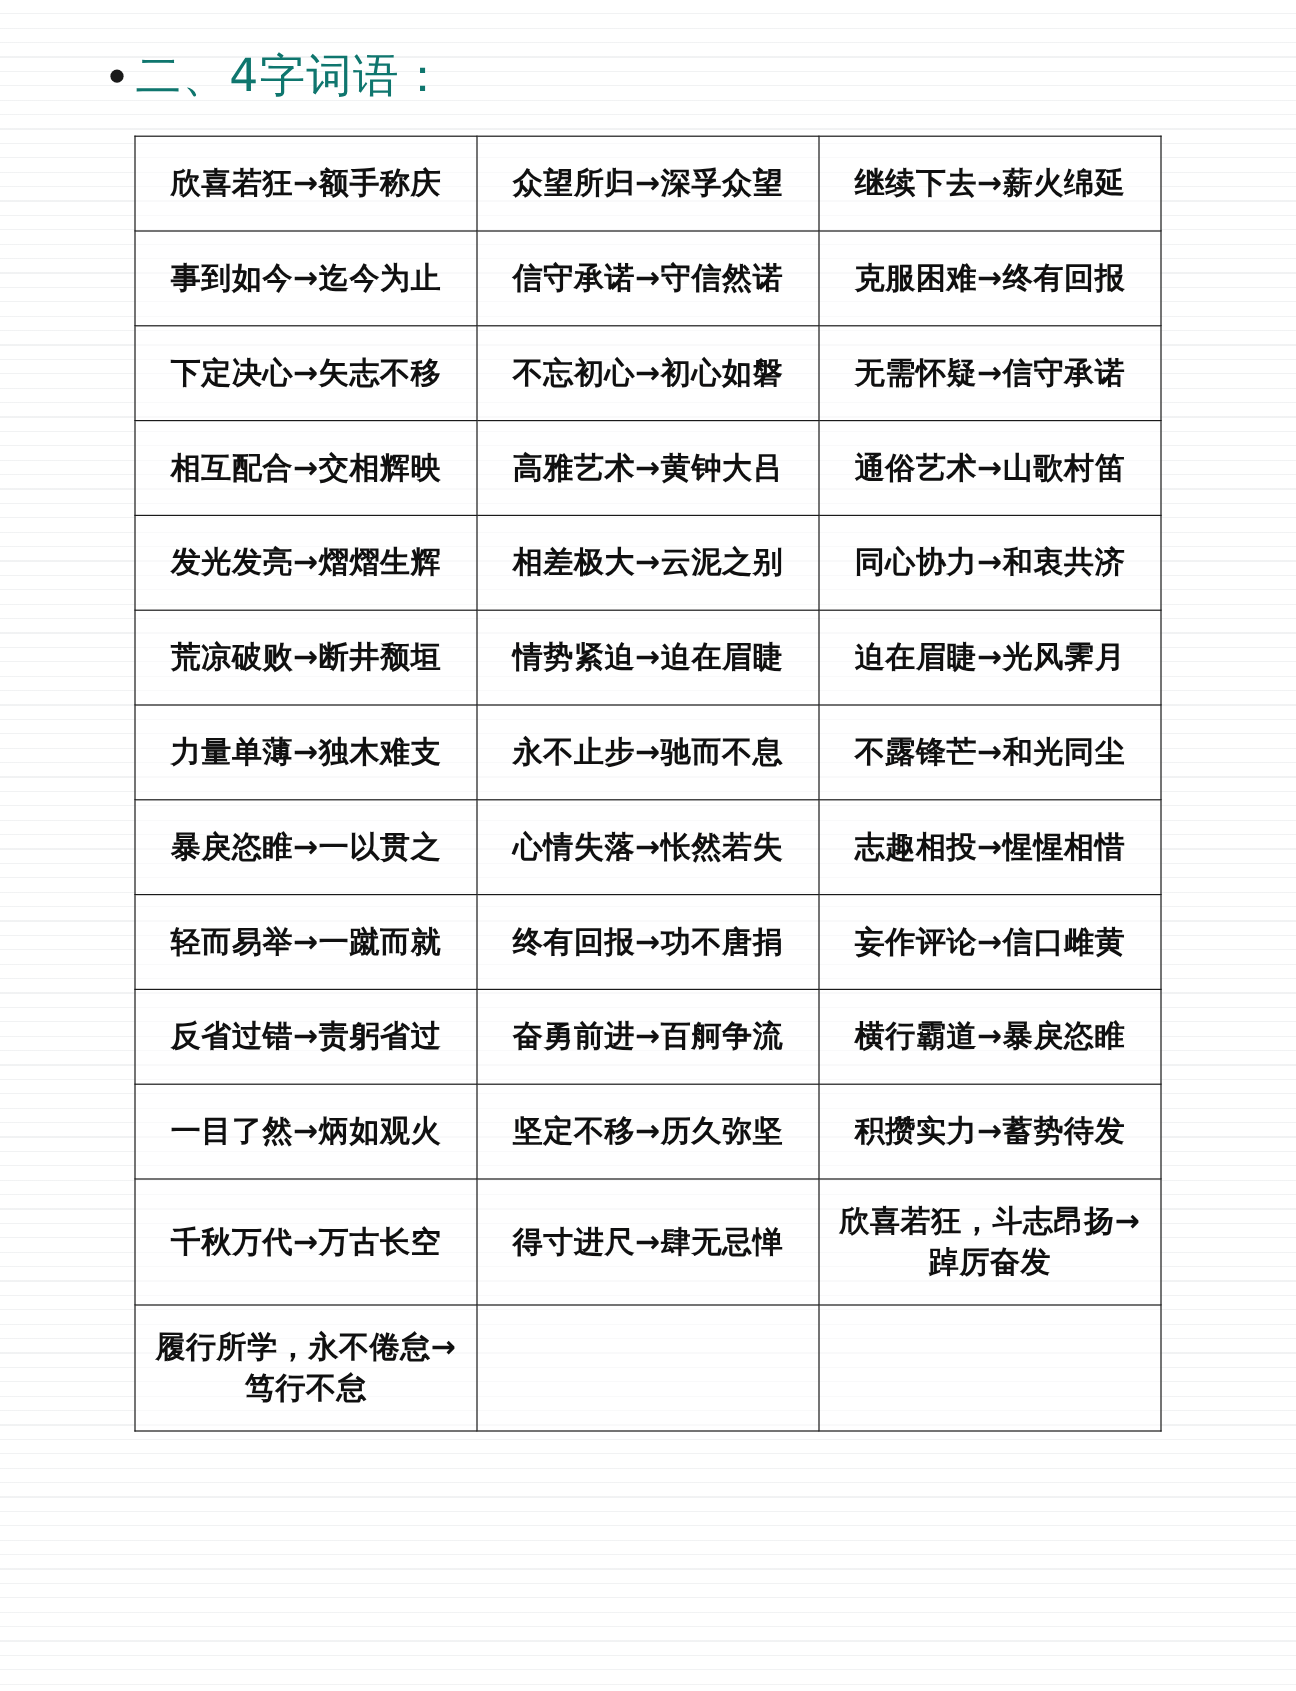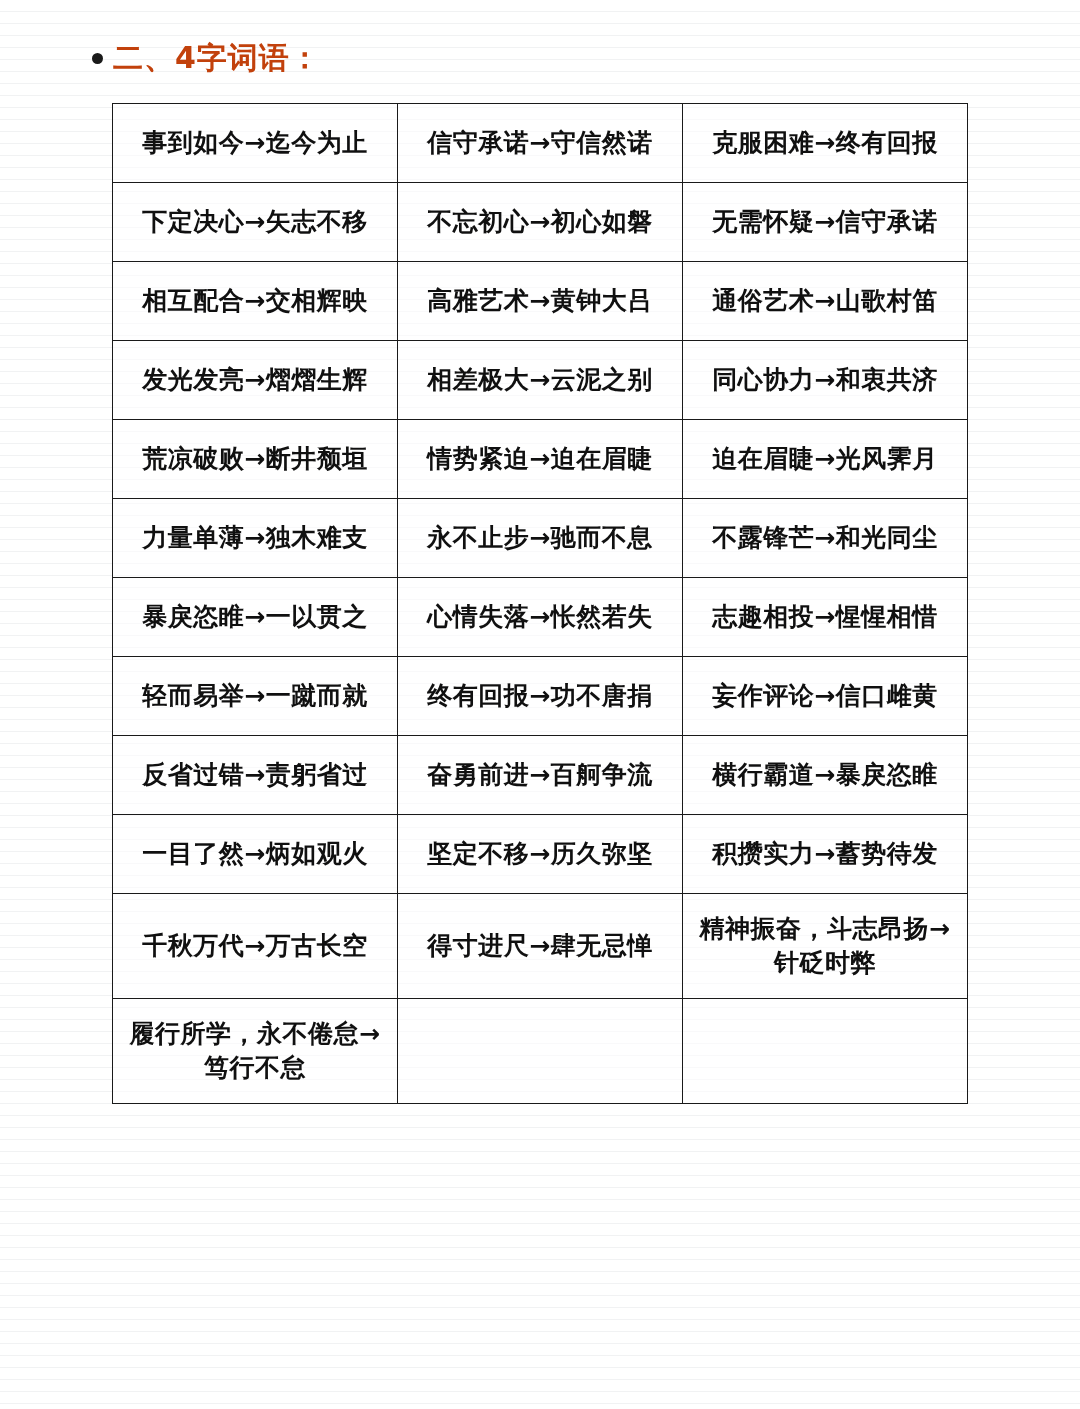--- a/index.html
+++ b/index.html
@@ -43,23 +43,23 @@
   .bullet-dot {
     width: 11px;
     height: 11px;
     border-radius: 50%;
     background: #1a1a1a;
     display: inline-block;
     flex: 0 0 auto;
     margin-right: 2px;
   }
   .heading-text {
-    font-size: 30px;
-    font-weight: bold;
-    color: #c2410c;
+    font-size: 38px;
+    font-weight: normal;
+    color: #0f766e;
     letter-spacing: 1px;
     font-family: "DejaVu Sans", "Liberation Sans", sans-serif;
   }
   table.word-table {
     border-collapse: collapse;
     width: 856px;
     margin: 0 auto;
     table-layout: fixed;
     background: rgba(255,255,255,0.55);
   }
@@ -90,20 +90,25 @@
 
 <div class="page">
 
   <div class="heading">
     <span class="bullet-dot"></span>
     <span class="heading-text">二、4字词语：</span>
   </div>
 
   <table class="word-table">
     <tbody>
+      <tr>
+        <td>欣喜若狂→额手称庆</td>
+        <td>众望所归→深孚众望</td>
+        <td>继续下去→薪火绵延</td>
+      </tr>
       <tr>
         <td>事到如今→迄今为止</td>
         <td>信守承诺→守信然诺</td>
         <td>克服困难→终有回报</td>
       </tr>
       <tr>
         <td>下定决心→矢志不移</td>
         <td>不忘初心→初心如磐</td>
         <td>无需怀疑→信守承诺</td>
       </tr>
@@ -143,21 +148,21 @@
         <td>横行霸道→暴戾恣睢</td>
       </tr>
       <tr>
         <td>一目了然→炳如观火</td>
         <td>坚定不移→历久弥坚</td>
         <td>积攒实力→蓄势待发</td>
       </tr>
       <tr>
         <td class="tall">千秋万代→万古长空</td>
         <td class="tall">得寸进尺→肆无忌惮</td>
-        <td class="tall">精神振奋，斗志昂扬→针砭时弊</td>
+        <td class="tall">欣喜若狂，斗志昂扬→踔厉奋发</td>
       </tr>
       <tr>
         <td class="tall">履行所学，永不倦怠→笃行不怠</td>
         <td class="tall empty"></td>
         <td class="tall empty"></td>
       </tr>
     </tbody>
   </table>
 
 </div>

